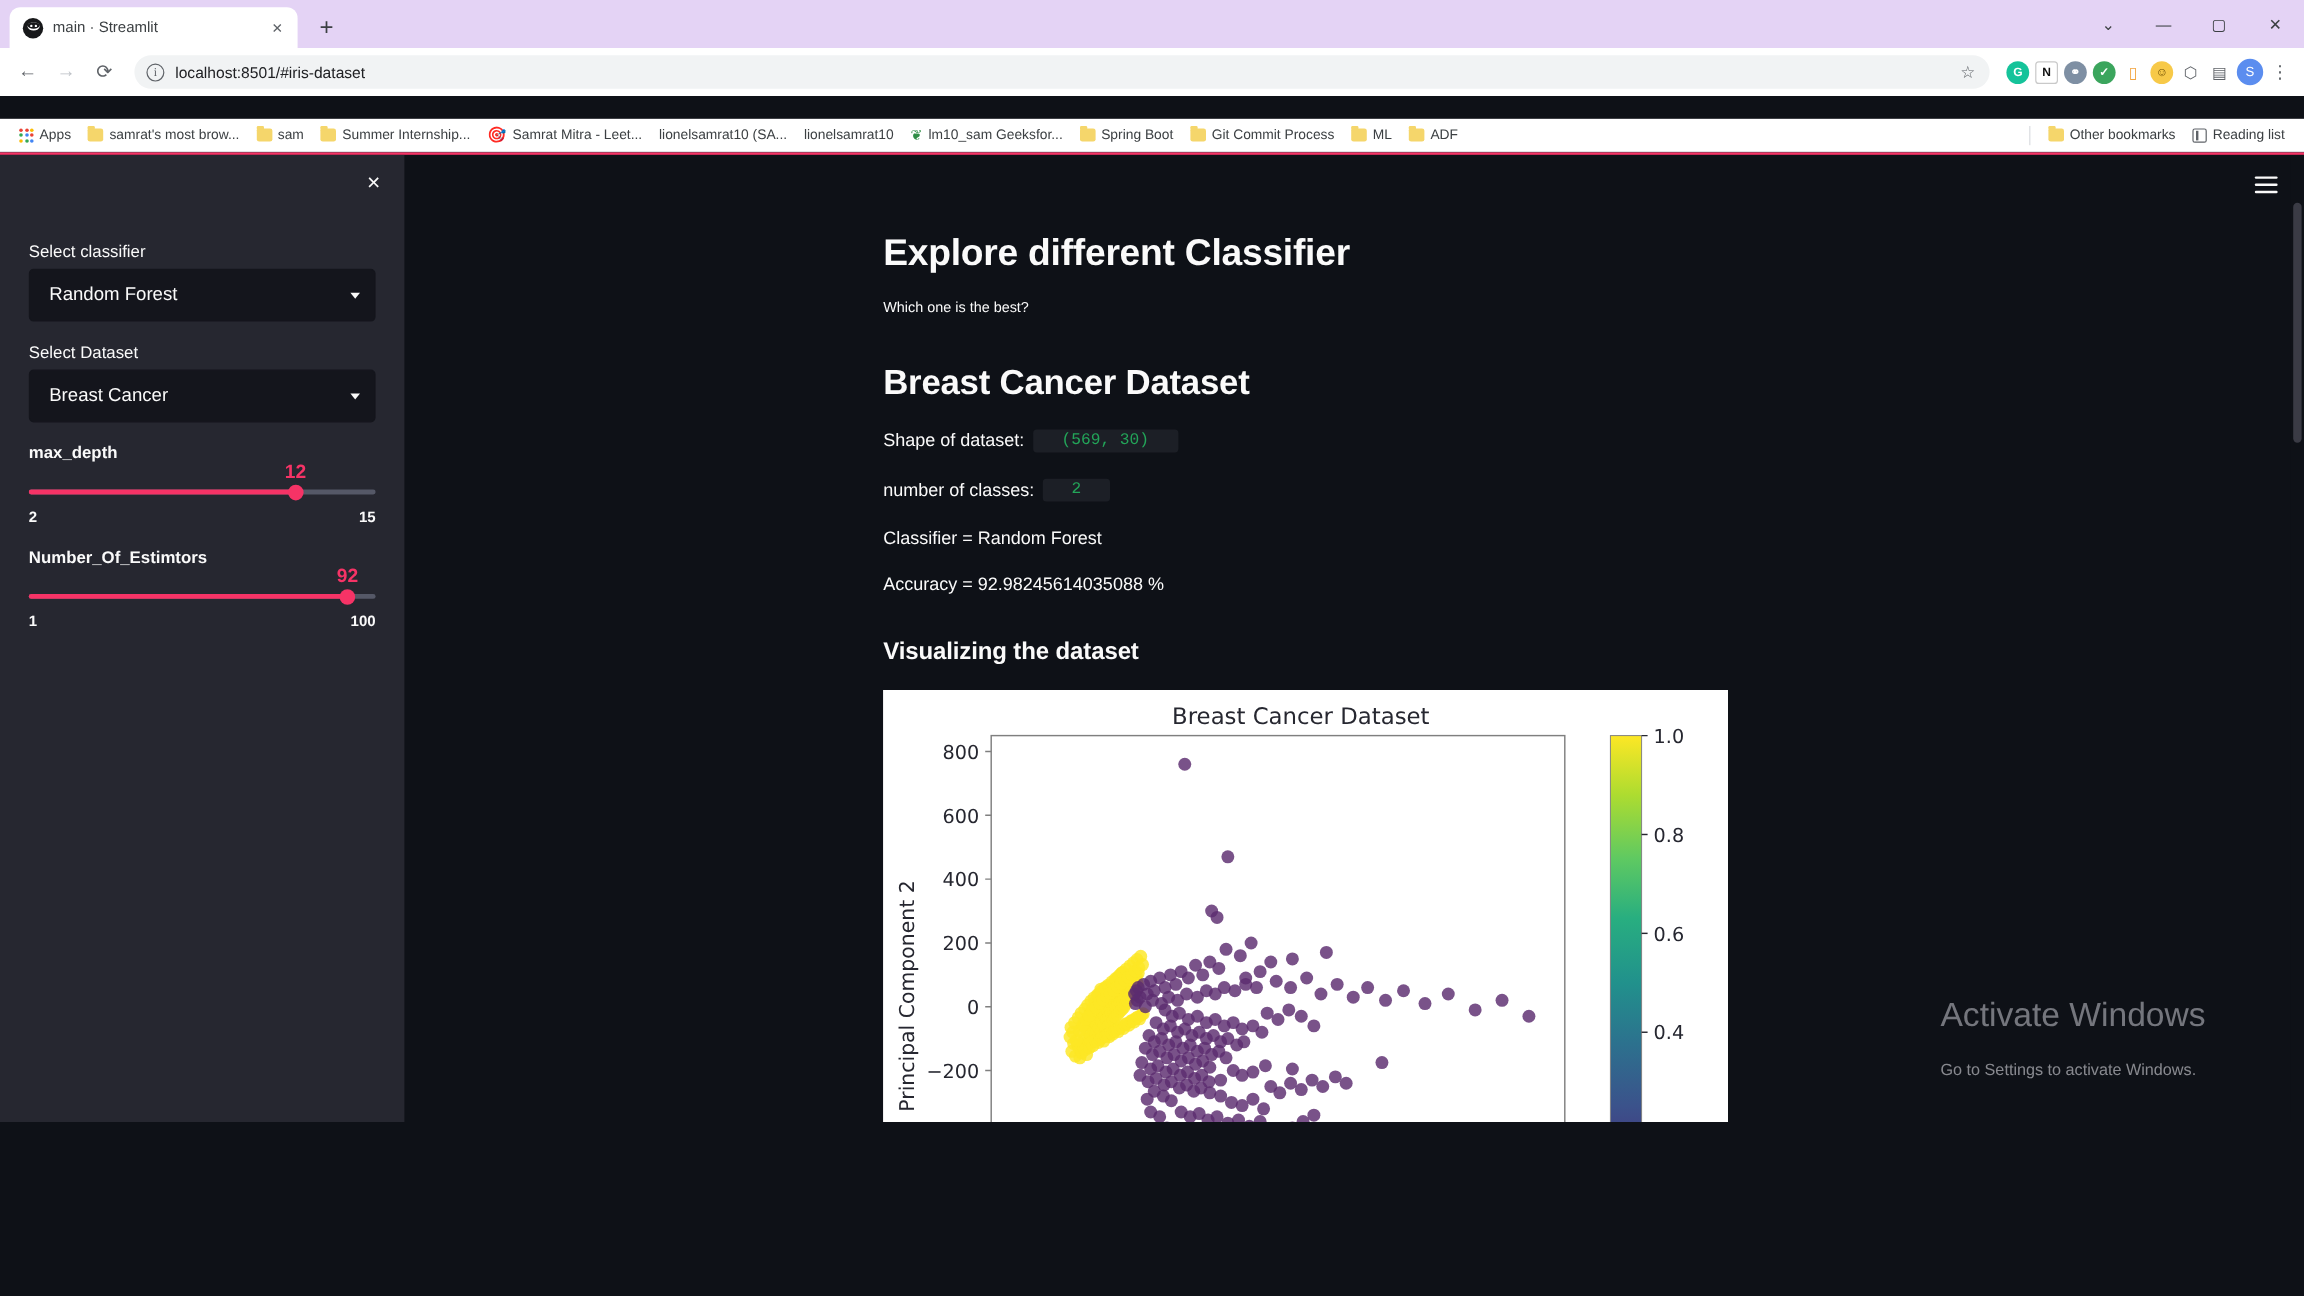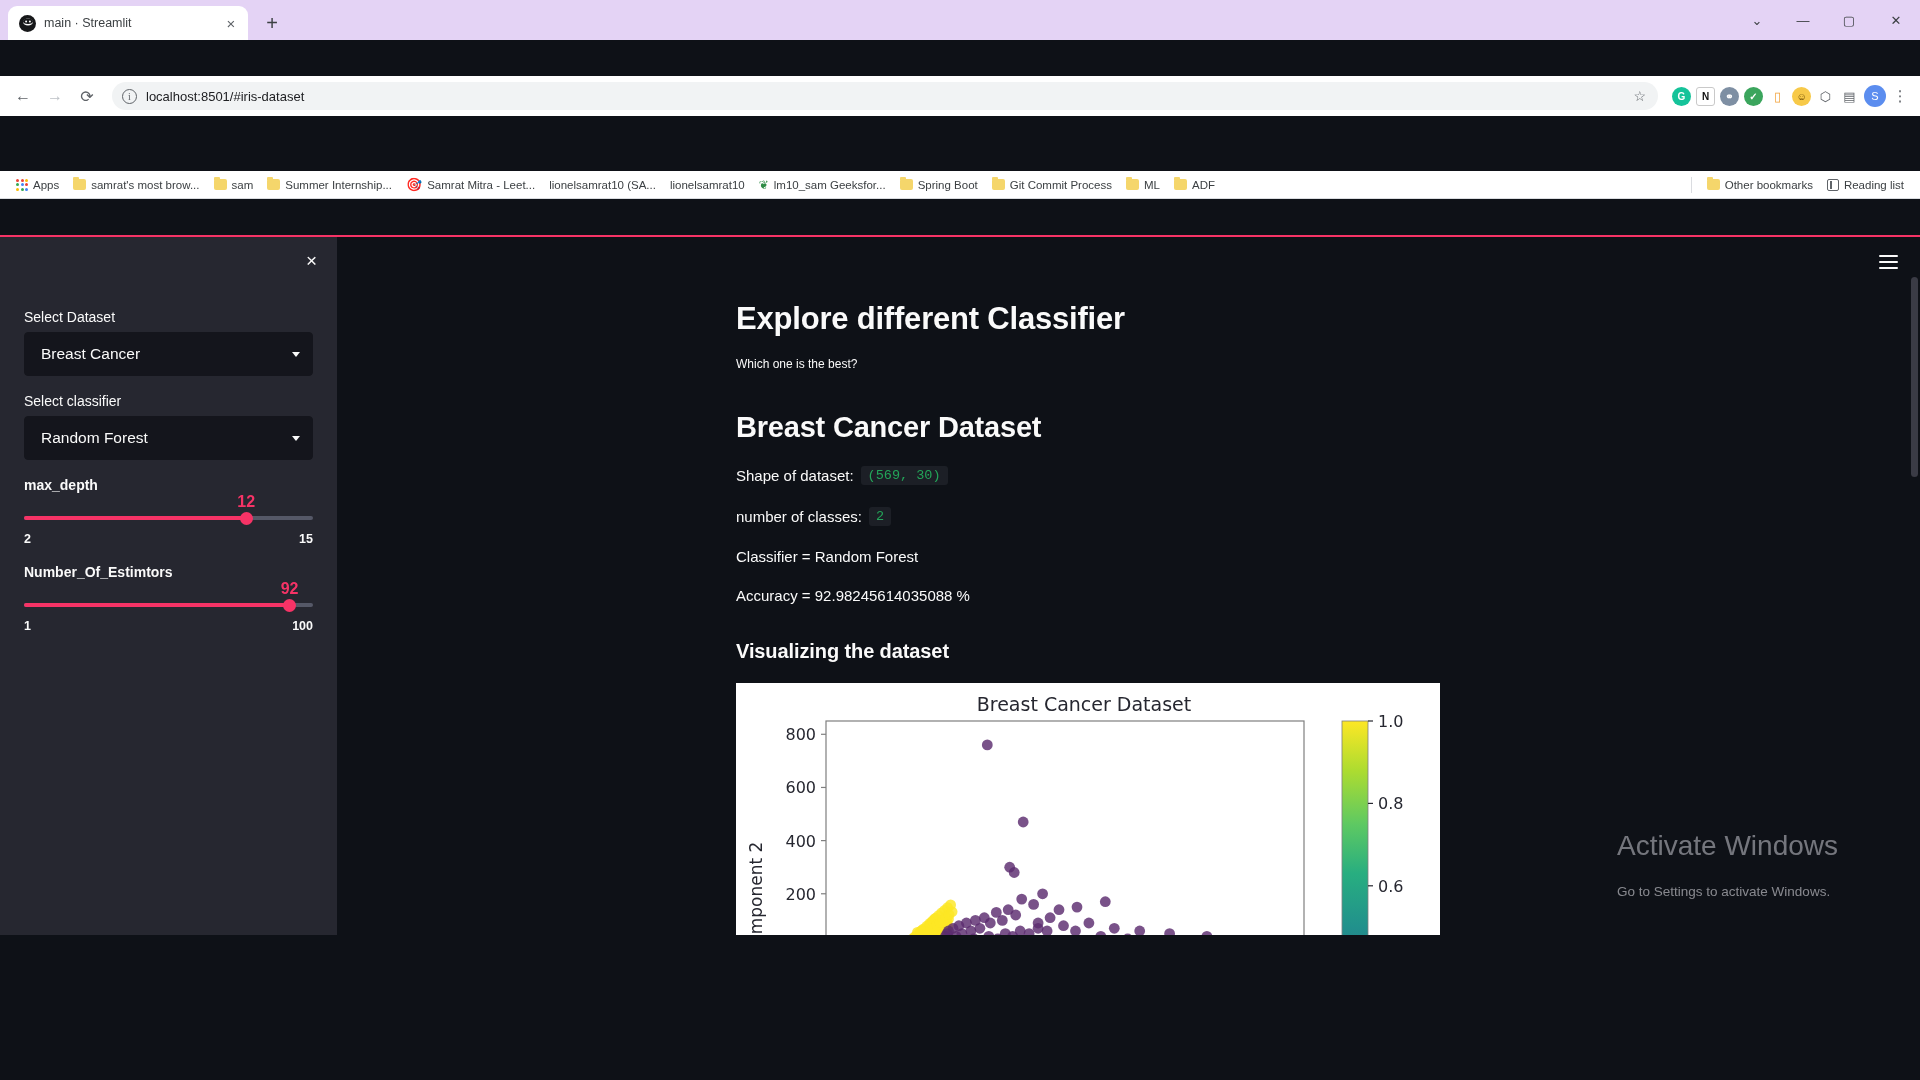--- a/index.html
+++ b/index.html
@@ -4,21 +4,21 @@
 <style>
   * { box-sizing: border-box; margin: 0; padding: 0; }
   html, body {
     width: 1920px; height: 1080px;
     font-family: "Liberation Sans", sans-serif;
     overflow: hidden;
     background: #0e1117;
   }
 
   
-  .browser { width: 1920px; height: 935px; display: flex; flex-direction: column; gap: 36px; }
+  .browser { width: 1920px; height: 935px; display: flex; flex-direction: column; }
 
   .tabstrip {
     height: 40px; background: #e4d3f5; display: flex; align-items: flex-end;
     padding-left: 8px; position: relative; flex: none;
   }
   .tab {
     height: 34px; width: 240px; background: #ffffff;
     border-radius: 9px 9px 0 0; display: flex; align-items: center;
     padding: 0 8px 0 11px; gap: 8px; position: relative;
   }
@@ -163,21 +163,21 @@
              letter-spacing: -0.2px; }
   h2.subtitle { font-size: 31px; color: #fafafa; font-weight: 700; margin-top: 40px;
                 letter-spacing: -0.2px; }
   p.para { font-size: 12px; color: #fafafa; margin-top: 18px; line-height: 1.5; }
   h2.ds-title { font-size: 29px; color: #fafafa; font-weight: 700; margin-top: 38px;
                 letter-spacing: -0.2px; }
   .info-line { font-size: 15px; color: #fafafa; margin-top: 22px;
                display: flex; align-items: center; gap: 0; }
   .code-chip {
     font-family: "Liberation Mono", monospace; font-size: 13.5px; color: #23a559;
-    background: #1c1f26; border-radius: 3px; padding: 2px 7px; margin-left: 7px;
+    background: #1c1f26; border-radius: 3px; padding: 2px 24px; margin-left: 7px;
   }
   h3.viz-title { font-size: 20px; color: #fafafa; font-weight: 700; margin-top: 36px;
                  letter-spacing: -0.1px; }
 
   
   .chart-card { margin-top: 20px; width: 704px; background: #ffffff; }
   .chart-svg { display: block; }
 
   .watermark {
     position: absolute; right: 82px; bottom: 36px; color: #d8d8de;
@@ -315,31 +315,31 @@
   </div>
 
   <div class="app">
 
     <div class="sidebar">
       <div class="sb-close">×</div>
 
       <div style="height:72px"></div>
 
       <div class="sb-block">
+        <div class="sb-label">Select classifier</div>
+        <div class="select">
+          <span class="val">Random Forest</span>
+          <span class="caret"></span>
+        </div>
+      </div>
+
+      <div class="sb-block">
         <div class="sb-label">Select Dataset</div>
         <div class="select">
           <span class="val">Breast Cancer</span>
-          <span class="caret"></span>
-        </div>
-      </div>
-
-      <div class="sb-block">
-        <div class="sb-label">Select classifier</div>
-        <div class="select">
-          <span class="val">Random Forest</span>
           <span class="caret"></span>
         </div>
       </div>
 
       <div class="slider-wrap" style="margin-bottom:18px">
         <div class="slider-label">max_depth</div>
         <div class="slider-track-row">
           <span class="s-track"></span>
           <span class="s-fill" style="width:76.9%"></span>
           <span class="s-bubble" style="left:76.9%">12</span>

